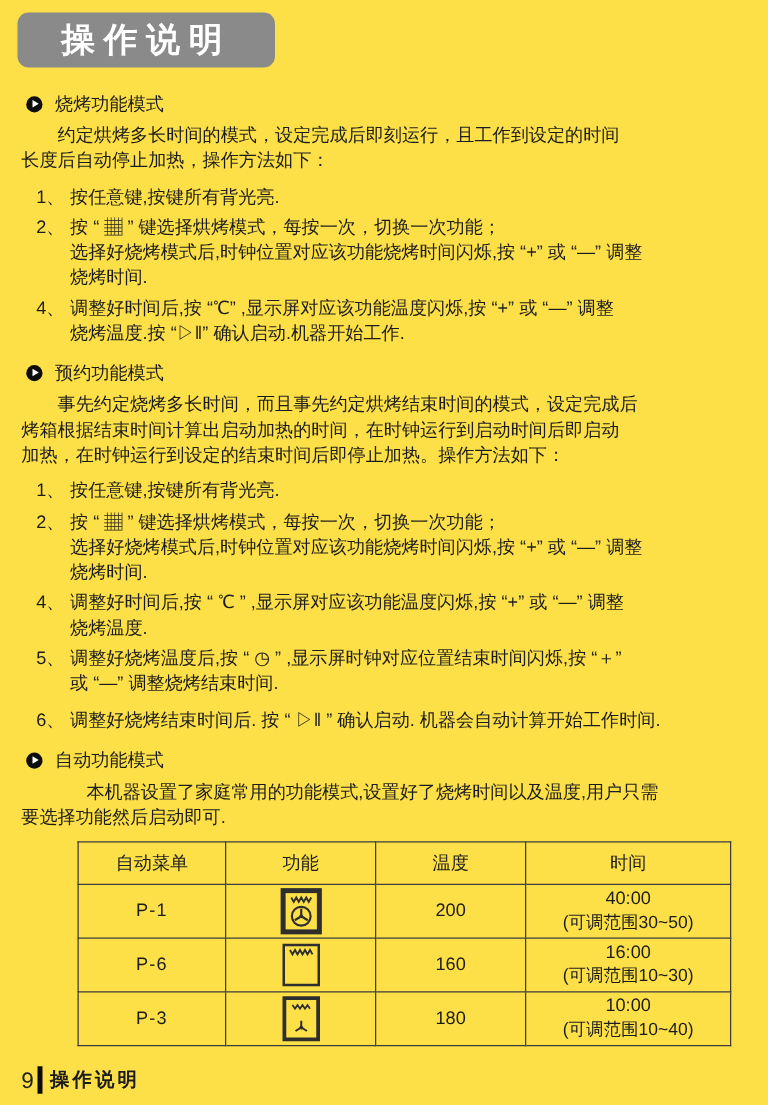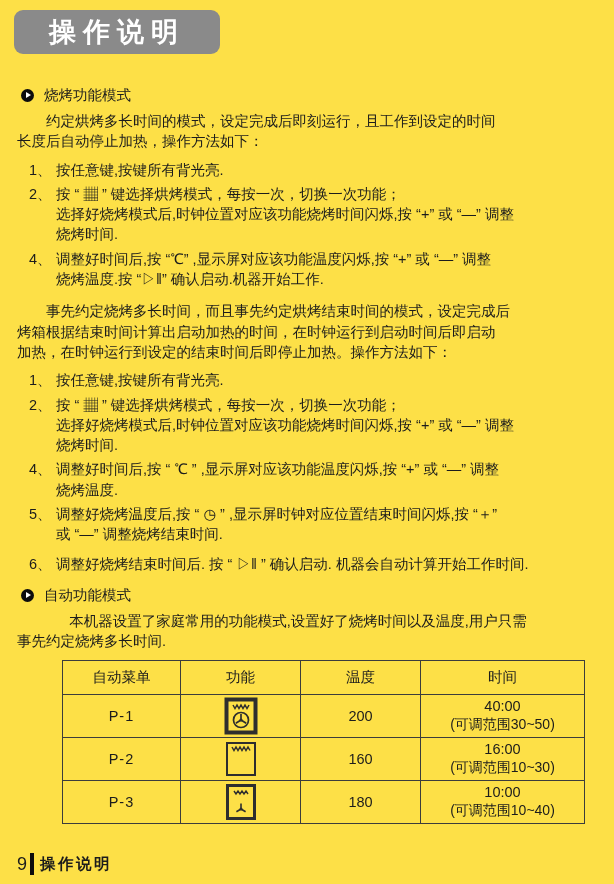--- a/index.html
+++ b/index.html
@@ -18,21 +18,21 @@
     background:#8a8a8a;
     border-radius:9px;
     color:#ffffff;
     display:flex;align-items:center;justify-content:center;
     font-size:27px;font-weight:600;letter-spacing:7px;
   }
   .content{position:absolute;top:74px;left:0;right:12px;}
   .section{margin-bottom:12px;}
   .sec-head{
     display:flex;align-items:center;
-    margin:12px 0 6px 21px;
+    margin:0 0 6px 21px;
     font-size:14.5px;
   }
   .bullet{
     width:13px;height:13px;border-radius:50%;
     background:#0d0d0d;position:relative;margin-right:10px;flex:0 0 13px;
   }
   .bullet::after{
     content:"";position:absolute;left:5px;top:3px;
     border-left:5px solid #fff;
     border-top:3.5px solid transparent;
@@ -115,20 +115,24 @@
         </div>
         <div class="item">
           <span class="num">4、</span>
           <span class="text">调整好时间后,按 “℃” ,显示屏对应该功能温度闪烁,按 “+” 或 “—” 调整
 烧烤温度.按 “▷‖” 确认启动.机器开始工作.</span>
         </div>
       </div>
     </div>
 
     <div class="section">
+      <div class="sec-head">
+        <span class="bullet"></span>
+        <span>预约功能模式</span>
+      </div>
       <p class="intro">事先约定烧烤多长时间，而且事先约定烘烤结束时间的模式，设定完成后
 烤箱根据结束时间计算出启动加热的时间，在时钟运行到启动时间后即启动
 加热，在时钟运行到设定的结束时间后即停止加热。操作方法如下：</p>
       <div class="olist">
         <div class="item">
           <span class="num">1、</span>
           <span class="text">按任意键,按键所有背光亮.</span>
         </div>
         <div class="item">
           <span class="num">2、</span>
@@ -152,21 +156,21 @@
         </div>
       </div>
     </div>
 
     <div class="section">
       <div class="sec-head">
         <span class="bullet"></span>
         <span>自动功能模式</span>
       </div>
       <p class="intro big-indent">本机器设置了家庭常用的功能模式,设置好了烧烤时间以及温度,用户只需
-事先约定烧烤多长时间.</p>
+要选择功能然后启动即可.</p>
 
       <table class="auto-table">
         <colgroup>
           <col class="col-menu">
             <col class="col-func">
             <col class="col-temp">
             <col class="col-time">
         </colgroup>
         <thead>
           <tr>
@@ -188,21 +192,21 @@
                 <path d="M17 23 L17 17 M17 23 L11.8 26.2 M17 23 L22.2 26.2" fill="none" stroke="#2e2e2e" stroke-width="1.7"></path>
               </svg>
             </td>
             <td>200</td>
             <td>
               <div class="time-main">40:00</div>
               <div class="time-range">(可调范围30~50)</div>
             </td>
           </tr>
           <tr>
-            <td><span class="menu-val">P-2</span></td>
+            <td><span class="menu-val">P-6</span></td>
             <td>
               <svg class="oven-icon" width="34" height="38" viewBox="0 0 34 38">
                 <rect x="3" y="3" width="28" height="32" fill="none" stroke="#2e2e2e" stroke-width="2"></rect>
                 <polyline points="8,7 10,10.5 12,7 14,10.5 16,7 18,10.5 20,7 22,10.5 24,7 26,10.5" fill="none" stroke="#2e2e2e" stroke-width="1.5"></polyline>
               </svg>
             </td>
             <td>160</td>
             <td>
               <div class="time-main">16:00</div>
               <div class="time-range">(可调范围10~30)</div>

